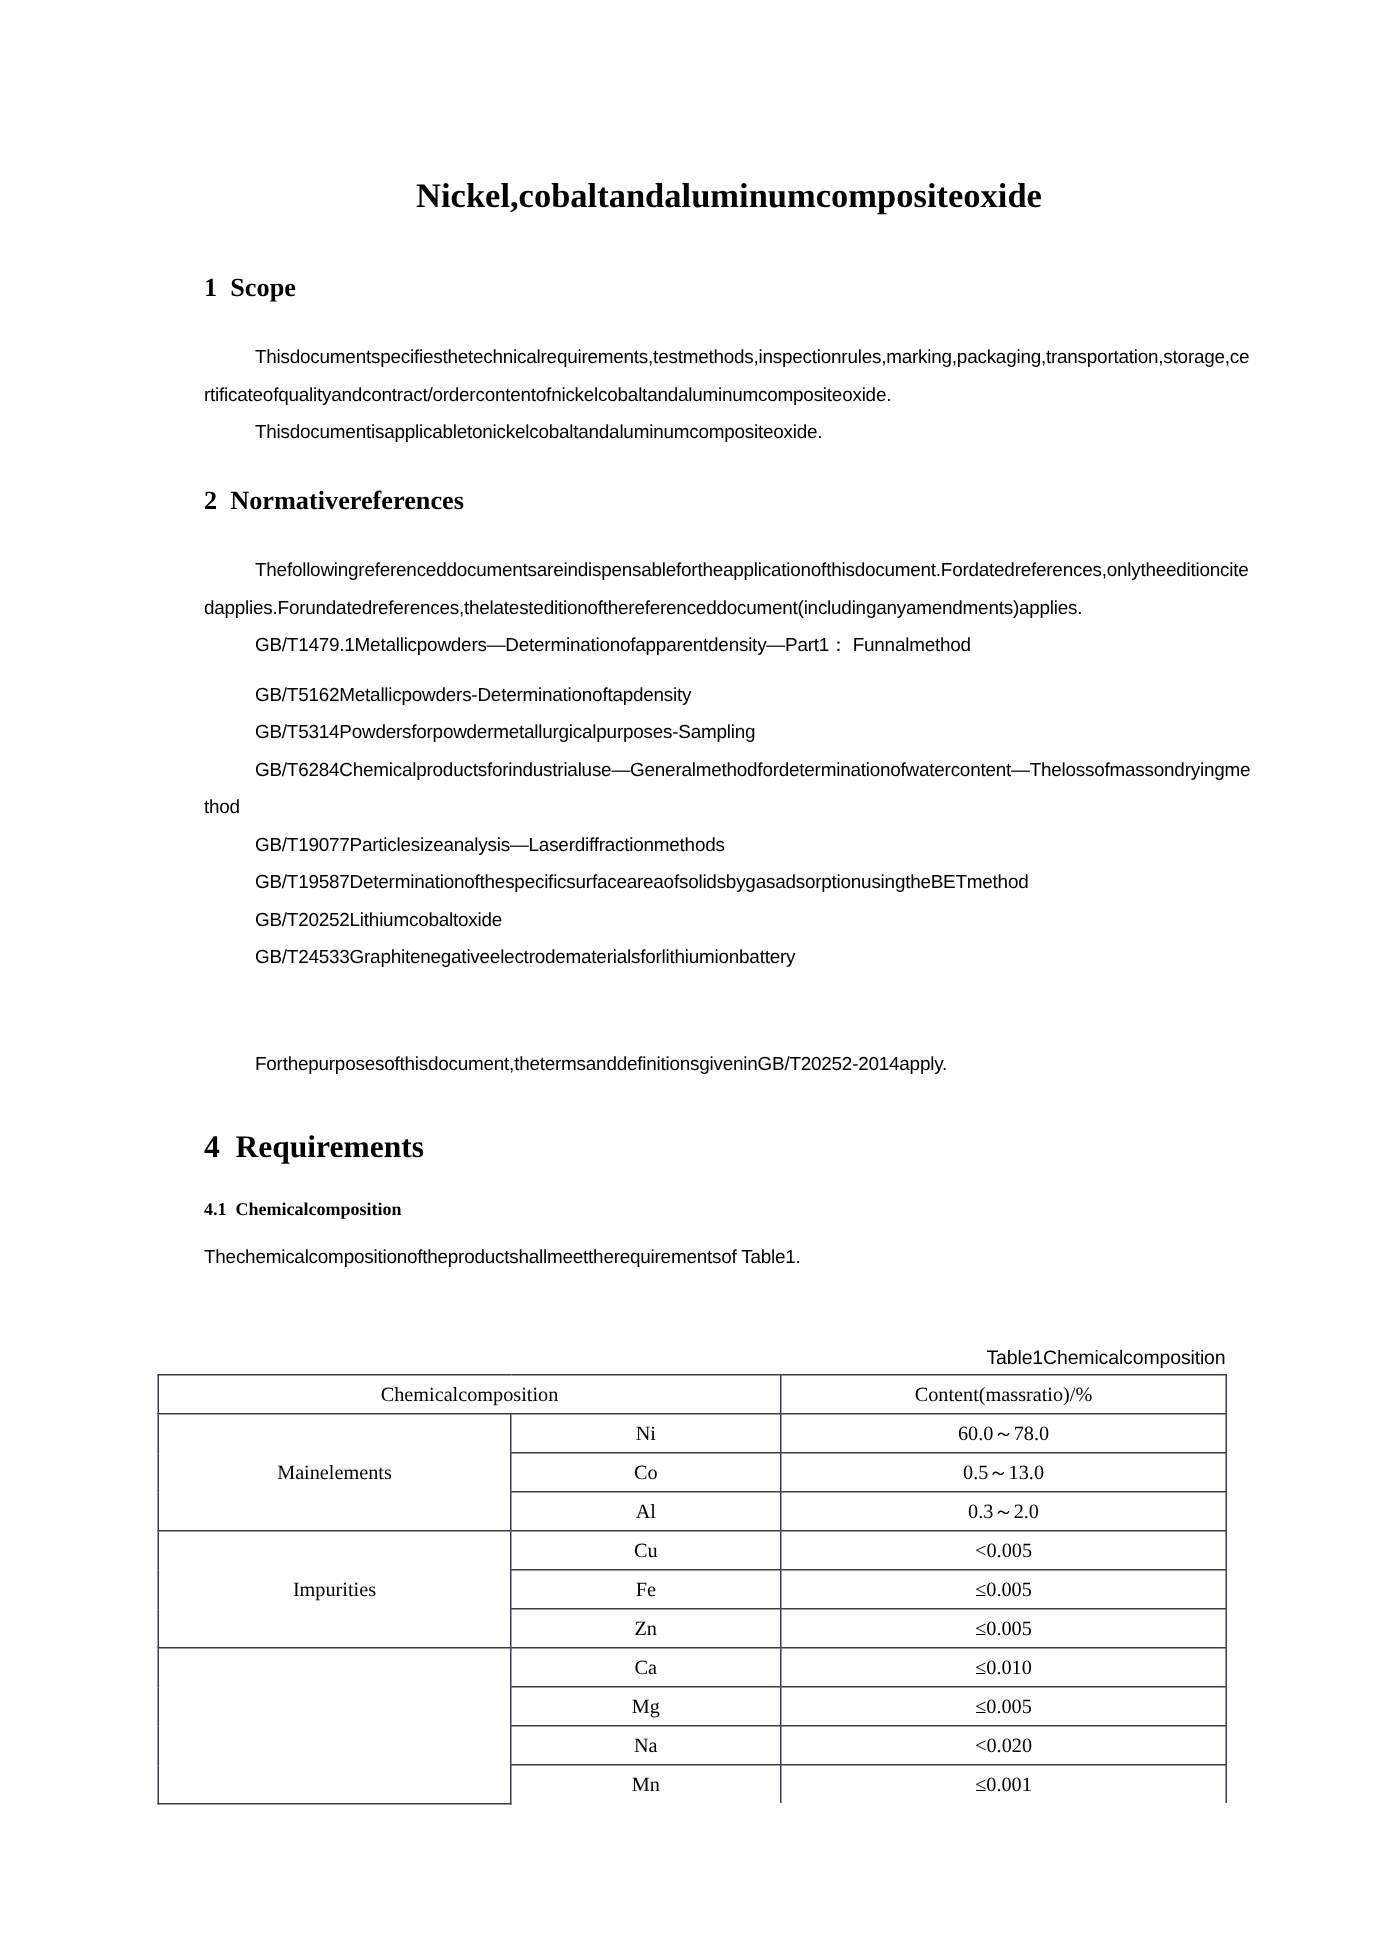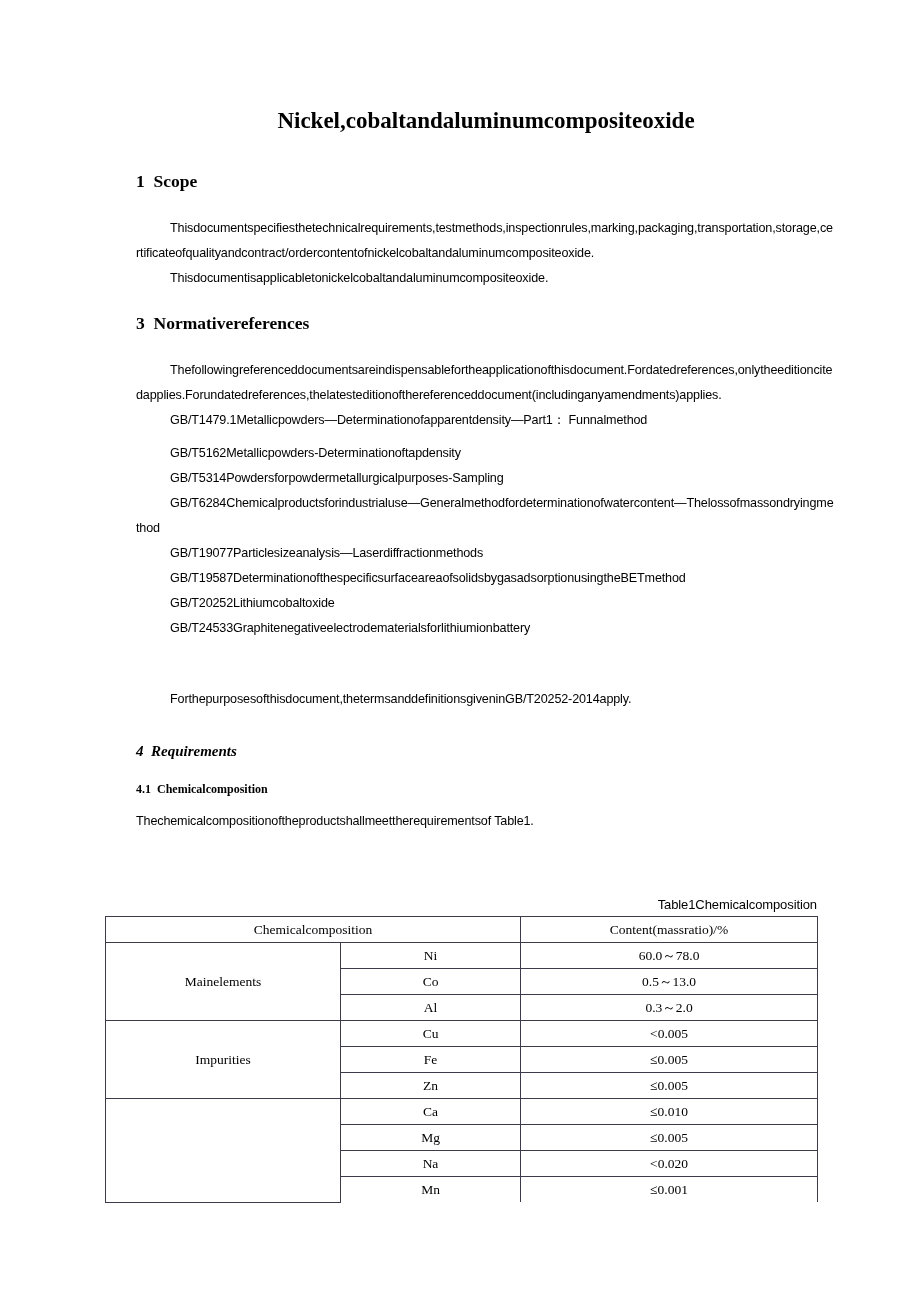--- a/index.html
+++ b/index.html
@@ -20,21 +20,21 @@
     position: absolute;
     left: 0; top: 0;
     width: 920px;
     height: 1301px;
     box-sizing: border-box;
     padding: 0;
   }
   .content {
     position: absolute;
     left: 136px;
-    top: 108px;
+    top: 118px;
     width: 700px;
   }
 
   
   .doc-title {
     font-family: "Liberation Serif", serif;
     font-weight: bold;
     font-size: 23px;
     text-align: center;
     letter-spacing: 0px;
@@ -45,22 +45,21 @@
   
   .h1 {
     font-family: "Liberation Serif", serif;
     font-weight: bold;
     font-size: 17.5px;
     margin: 0;
     line-height: 1.2;
     white-space: pre;
   }
   .h1.big {
-    font-size: 15px;
-    font-style: italic;
+    font-size: 21px;
   }
   .h2 {
     font-family: "Liberation Serif", serif;
     font-weight: bold;
     font-size: 12px;
     margin: 0;
     line-height: 1.2;
     white-space: pre;
   }
 
@@ -140,21 +139,21 @@
 
     <h1 class="doc-title">Nickel,cobaltandaluminumcompositeoxide</h1>
 
     <h2 class="h1">1  Scope</h2>
     <div class="sp-after-h1"></div>
     <p class="p indent">Thisdocumentspecifiesthetechnicalrequirements,testmethods,inspectionrules,marking,packaging,transportation,storage,certificateofqualityandcontract/ordercontentofnickelcobaltandaluminumcompositeoxide.</p>
     <p class="p indent">Thisdocumentisapplicabletonickelcobaltandaluminumcompositeoxide.</p>
 
     <div class="sp-md"></div>
 
-    <h2 class="h1">3  Normativereferences</h2>
+    <h2 class="h1">2  Normativereferences</h2>
     <div class="sp-after-h1"></div>
     <p class="p indent">Thefollowingreferenceddocumentsareindispensablefortheapplicationofthisdocument.Fordatedreferences,onlytheeditioncitedapplies.Forundatedreferences,thelatesteditionofthereferenceddocument(includinganyamendments)applies.</p>
 
     <p class="ref-line">GB/T1479.1Metallicpowders—Determinationofapparentdensity—Part1：  Funnalmethod</p>
     <div style="height:8px"></div>
     <p class="ref-line">GB/T5162Metallicpowders-Determinationoftapdensity</p>
     <p class="ref-line">GB/T5314Powdersforpowdermetallurgicalpurposes-Sampling</p>
     <p class="ref-line">GB/T6284Chemicalproductsforindustrialuse—Generalmethodfordeterminationofwatercontent—Thelossofmassondryingmethod</p>
     <p class="ref-line">GB/T19077Particlesizeanalysis—Laserdiffractionmethods</p>
     <p class="ref-line">GB/T19587DeterminationofthespecificsurfaceareaofsolidsbygasadsorptionusingtheBETmethod</p>

